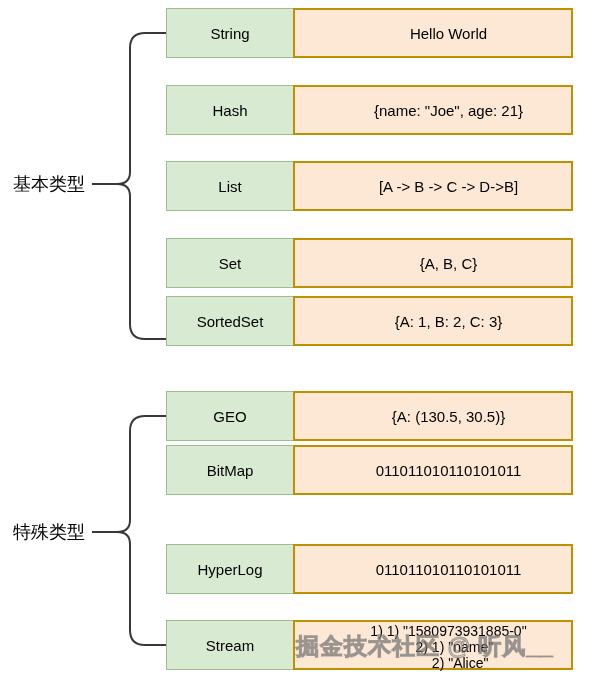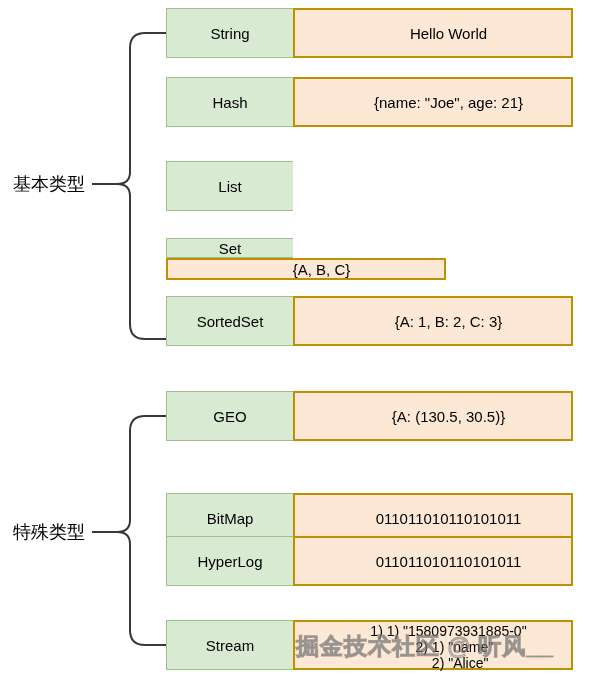--- a/index.html
+++ b/index.html
@@ -49,44 +49,45 @@
 
   <div class="group-label" style="top:521px">特殊类型</div>
 
   <div class="group-label" style="top:173px">基本类型</div>
 
   <div id="rows">
       <div class="row" style="top: 8px;">
         <div class="cell type">String</div>
         <div class="cell value">Hello World</div>
       </div>
-      <div class="row" style="top: 85px; align-items: flex-end;">
+      <div class="row" style="top: 85px;">
         <div class="cell type">Hash</div>
         <div class="cell value">{name: "Joe", age: 21}</div>
       </div>
       <div class="row" style="top: 161px;">
         <div class="cell type">List</div>
+        <div class="cell value">[A -&gt; B -&gt; C -&gt; D-&gt;B]</div>
       </div>
-      <div class="row" style="top: 238px; flex-direction: column;">
+      <div class="row" style="top: 238px;">
         <div class="cell type">Set</div>
         <div class="cell value">{A, B, C}</div>
       </div>
       <div class="row" style="top: 296px;">
         <div class="cell type">SortedSet</div>
         <div class="cell value">{A: 1, B: 2, C: 3}</div>
       </div>
       <div class="row" style="top: 391px;">
         <div class="cell type">GEO</div>
         <div class="cell value">{A: (130.5, 30.5)}</div>
       </div>
-      <div class="row" style="top: 493px; border-radius: 24px;">
+      <div class="row" style="top: 445px; border-radius: 24px;">
         <div class="cell type">BitMap</div>
         <div class="cell value">011011010110101011</div>
       </div>
-      <div class="row" style="top: 544px; align-items: flex-end;">
+      <div class="row" style="top: 544px;">
         <div class="cell type">HyperLog</div>
         <div class="cell value">011011010110101011</div>
       </div>
       <div class="row" style="top: 620px; border-radius: 24px;">
         <div class="cell type">Stream</div>
         <div class="cell value multi"><div>1) 1) "1580973931885-0"</div><div>   2) 1) "name"</div><div>      2) "Alice"</div></div>
       </div>
     </div>
 
   <div class="watermark">掘金技术社区 @ 听风__</div>

